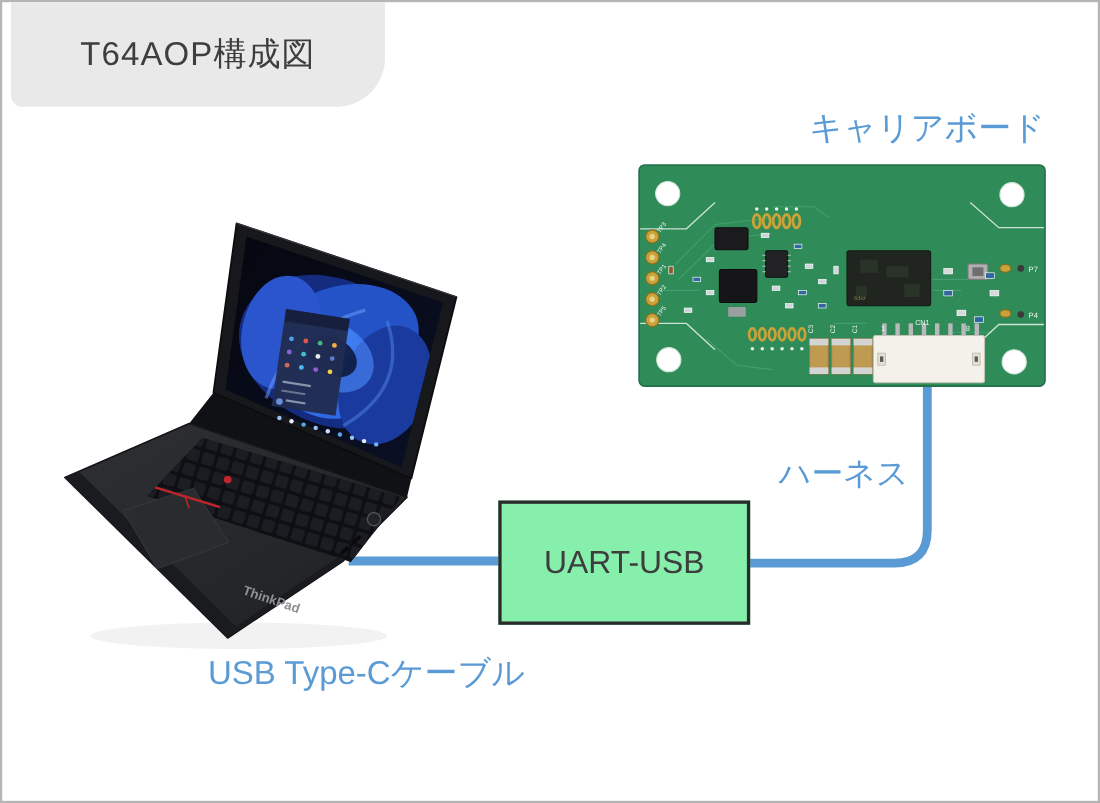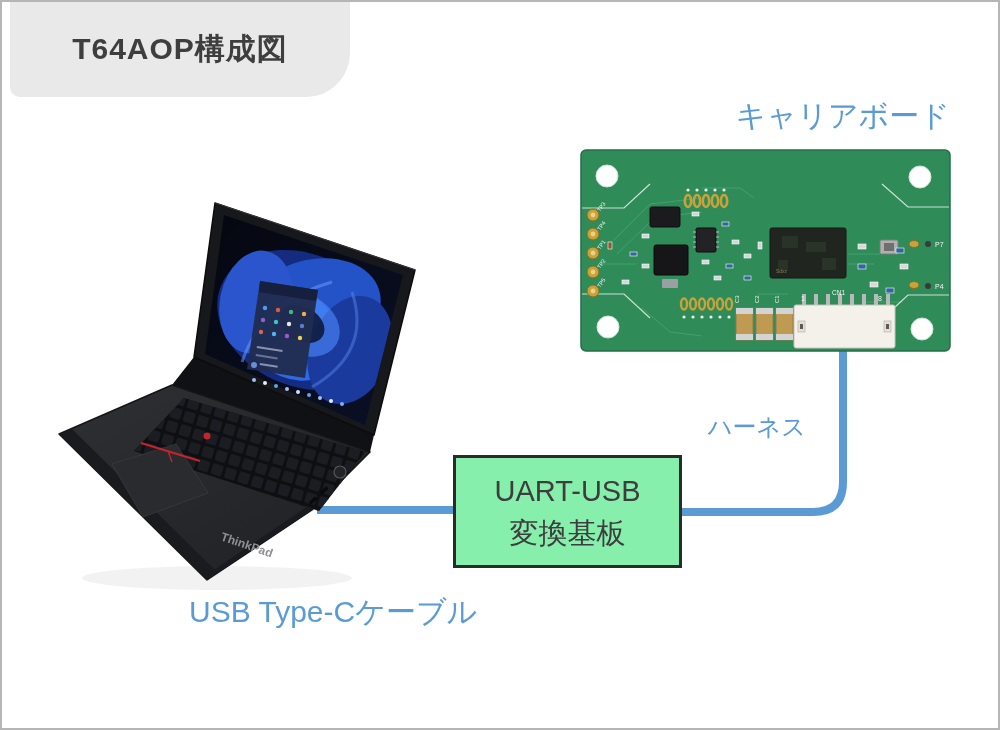--- a/index.html
+++ b/index.html
@@ -13,29 +13,29 @@
     font-family:"Liberation Sans", sans-serif;
   }
   .title-badge{
     position:absolute;left:8px;top:0;
     width:340px;height:95px;
     background:#e9e9e9;
     border-radius:0 0 44px 10px;
     display:flex;align-items:center;justify-content:center;
   }
   .title-badge h1{
-    margin:4px;font-size:30px;font-weight:700;color:#3e3e3e;letter-spacing:1px;
+    margin:4px;font-size:30px;font-weight:400;color:#3e3e3e;letter-spacing:1px;
   }
   .diagram-svg{position:absolute;left:0;top:0;width:996px;height:726px;}
   .blue-label{
     position:absolute;color:#5b9bd5;font-size:30px;font-weight:500;
     white-space:nowrap;
   }
   .label-carrier{left:579px;top:94px;width:369px;text-align:right;}
-  .label-harness{left:706px;top:409px;font-size:24px;}
+  .label-harness{left:706px;top:409px;font-size:29px;}
   .label-cable{left:187px;top:590px;width:400px;}
   .converter-box{
     position:absolute;left:451px;top:453px;
     width:229px;height:113px;box-sizing:border-box;
     background:#86efac;border:3px solid #2b2b2b;
     display:flex;flex-direction:column;align-items:center;justify-content:center;
     color:#3d3d3d;font-size:29px;font-weight:500;line-height:42px;
   }
 </style>
 </head>
@@ -342,18 +342,17 @@
   <div class="title-badge">
     <h1>T64AOP構成図</h1>
   </div>
 
   <div class="blue-label label-carrier">キャリアボード</div>
 
   <div class="blue-label label-harness">ハーネス</div>
 
   <div class="converter-box">
     <span>UART-USB</span>
-    <span>変換基板</span>
   </div>
 
   <div class="blue-label label-cable">USB Type-Cケーブル</div>
 
 </div>
 
 </body></html>

